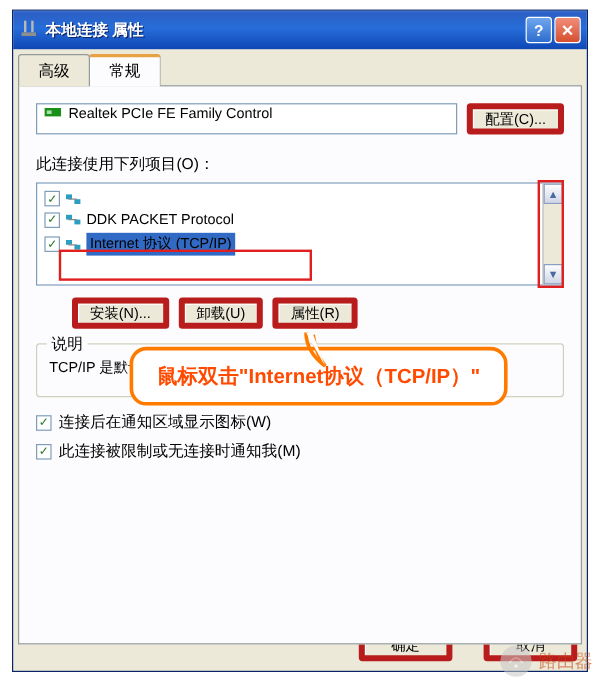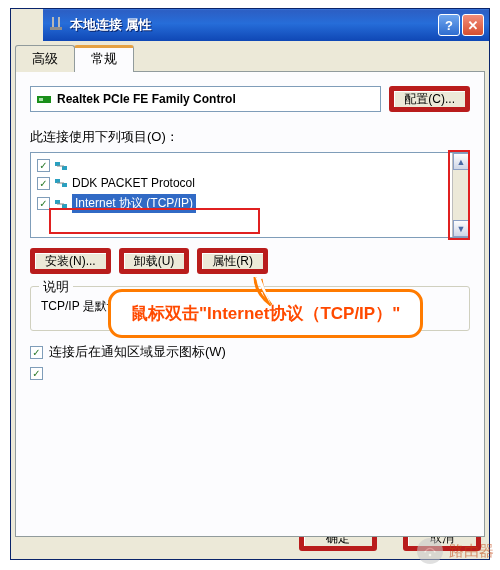--- a/index.html
+++ b/index.html
@@ -1,47 +1,47 @@
 <!DOCTYPE html>
 <html><head>
 <meta charset="utf-8">
 <style>
 * { box-sizing: border-box; margin: 0; padding: 0; font-family: "Microsoft YaHei", Tahoma, sans-serif; }
 body { background: #fff; width: 500px; height: 570px; position: relative; }
-.window { position: absolute; left: 10px; top: 8px; width: 480px; height: 552px; border: 1px solid #0a246a; background: #ece9d8; padding-left: 32px; }
+.window { position: absolute; left: 10px; top: 8px; width: 480px; height: 552px; border: 1px solid #0a246a; background: #ece9d8; }
 .titlebar { height: 32px; background: linear-gradient(to bottom, #3a79e0 0%, #2c5fc4 5%, #266dd9 45%, #0f47b5 100%); display: flex; align-items: center; padding: 0 5px; color: #fff; font-size: 13px; }
 .title-icon { width: 16px; height: 16px; margin-right: 6px; }
 .title-text { flex: 1; font-weight: bold; text-shadow: 1px 1px 0 #0a246a; }
 .title-buttons { display: flex; gap: 2px; }
 .title-btn { width: 22px; height: 22px; border: 1px solid #fff; border-radius: 3px; display: flex; align-items: center; justify-content: center; font-family: Arial; font-weight: bold; font-size: 13px; cursor: pointer; color: #fff; }
 .help-btn { background: linear-gradient(to bottom, #6fa6ee, #2e6dd0); }
 .close-btn { background: linear-gradient(to bottom, #f28d7a, #d64f2f); }
 .body-area { position: absolute; left: 4px; top: 36px; right: 4px; bottom: 4px; }
 .tabs { display: flex; position: relative; z-index: 2; }
 .tab { padding: 4px 16px; font-size: 13px; border: 1px solid #919b9c; background: #ece9d8; border-bottom: none; border-top-left-radius: 3px; border-top-right-radius: 3px; margin-right: -1px; position: relative; cursor: pointer; }
 .tab.active { background: #fcfcfe; z-index: 3; border-top: 3px solid #e6a243; padding-top: 2px; }
 .tab.active::after { content: ""; position: absolute; left: 0; right: 0; bottom: -1px; height: 1px; background: #fcfcfe; }
 .tabpanel { border: 1px solid #919b9c; background: #fcfcfe; padding: 14px; position: relative; height: 466px; top: -1px; z-index: 1; }
 .section-label { font-size: 13px; margin-bottom: 6px; }
 .adapter-box { display: flex; gap: 8px; align-items: center; margin-bottom: 16px; }
-.adapter-field { flex: 1; height: 26px; border: 1px solid #7f9db9; background: #fff; display: flex; align-items: center; padding: 0 6px; font-size: 12px; gap: 6px; font-family: "Courier New", monospace; font-weight: bold; }
+.adapter-field { flex: 1; height: 26px; border: 1px solid #7f9db9; background: #fff; display: flex; padding: 0 6px; font-size: 12px; gap: 6px; font-family: "Courier New", monospace; }
 .btn { height: 26px; padding: 0 10px; font-size: 12px; border: 5px solid #b91c1c; background: #ece9d8; border-radius: 3px; cursor: pointer; box-shadow: inset 1px 1px 0 #fff; }
 .listbox-wrap { border: 1px solid #7f9db9; background: #fff; height: 86px; display: flex; margin-bottom: 10px; position: relative; }
 .listbox { flex: 1; padding: 4px; font-size: 12px; font-family: "Courier New", monospace; overflow: hidden; }
 .list-hl { position: absolute; border: 2px solid #e02020; pointer-events: none; }
 .hl-scroll { right: -1px; top: -3px; bottom: -3px; width: 22px; }
 .hl-item { left: 18px; top: 55px; width: 211px; height: 26px; }
 .listrow { display: flex; align-items: center; gap: 4px; padding: 2px; cursor: pointer; }
-.listrow.selected .item-text { background: #316ac5; color: #ffffff; padding: 1px 3px; }
+.listrow.selected .item-text { background: #316ac5; color: #000000; padding: 1px 3px; }
 .cb { width: 13px; height: 13px; border: 1px solid #7f9db9; background: #fff; display: inline-flex; align-items: center; justify-content: center; font-size: 10px; color: #2a7a2a; cursor: pointer; }
 .nic-icon { width: 14px; height: 12px; display: inline-block; }
 .scroll { width: 17px; background: #ece9d8; display: flex; flex-direction: column; border-left: 1px solid #bdbdbd; }
 .scroll-btn { height: 17px; background: linear-gradient(to bottom,#fdfdfd,#cfd6e6); border: 1px solid #8a9fc4; display: flex; align-items: center; justify-content: center; font-size: 9px; color: #4a6aa5; cursor: pointer; }
 .scroll-track { flex: 1; }
-.button-row { display: flex; gap: 8px; margin-bottom: 12px; }
+.button-row { display: flex; gap: 8px; margin-bottom: 12px; margin-left: 30px; }
 .btn.disabled { color: #000000; }
 .fieldset { border: 1px solid #d0d0bf; border-radius: 3px; padding: 10px 10px 14px; margin-bottom: 12px; position: relative; }
 .fieldset-legend { position: absolute; top: -9px; left: 8px; background: #fcfcfe; padding: 0 4px; font-size: 13px; }
 .desc { font-size: 12px; line-height: 1.6; }
 .check-row { display: flex; align-items: center; gap: 6px; font-size: 13px; margin-top: 6px; }
 .footer-buttons { position: absolute; right: 4px; bottom: 4px; display: flex; gap: 26px; }
 .btn.footer { width: 78px; text-align: center; }
 .callout { position: absolute; left: 97px; top: 280px; background: #fff; border: 3px solid #ff7b00; border-radius: 14px; padding: 10px 20px; color: #ff4a00; font-size: 17px; font-weight: bold; z-index: 20; white-space: nowrap; }
 .callout-tail { position: absolute; left: 240px; top: 266px; z-index: 21; }
 .watermark { position: absolute; right: 6px; bottom: 6px; opacity: 0.55; display: flex; align-items: center; gap: 6px; color: #c2410c; font-size: 15px; z-index: 30; }
@@ -136,20 +136,21 @@
         <div class="fieldset-legend">说明</div>
         <div class="desc">TCP/IP 是默认的广域网协议。它提供跨越多种互联网络的通讯。</div>
       </div>
 
       <div class="check-row">
         <span class="cb">✓</span>
         <span>连接后在通知区域显示图标(W)</span>
       </div>
       <div class="check-row">
         <span class="cb">✓</span>
+        <span>此连接被限制或无连接时通知我(M)</span>
       </div>
     </div>
 
     <div class="footer-buttons">
       <button class="btn footer">确定</button>
       <button class="btn footer">取消</button>
     </div>
   </div>
 
   <svg class="callout-tail" width="44" height="32">

